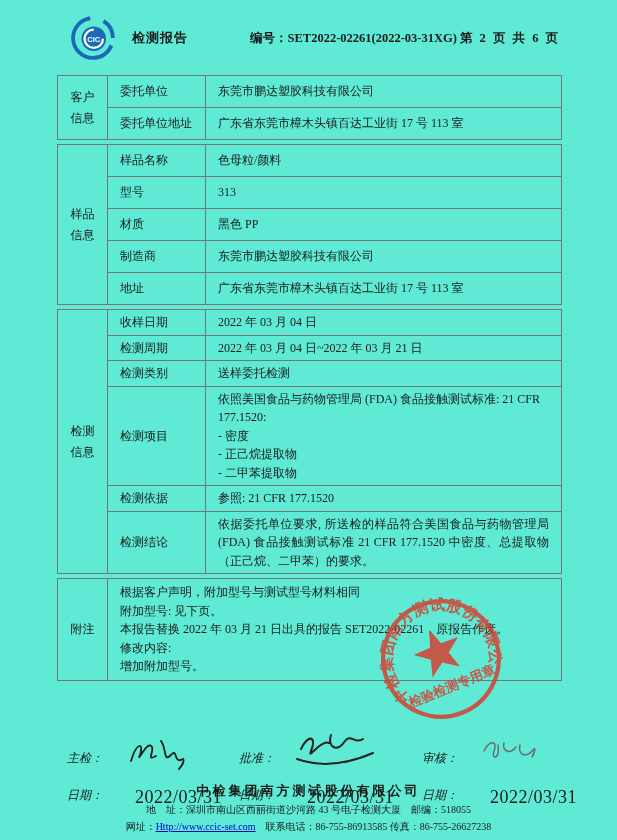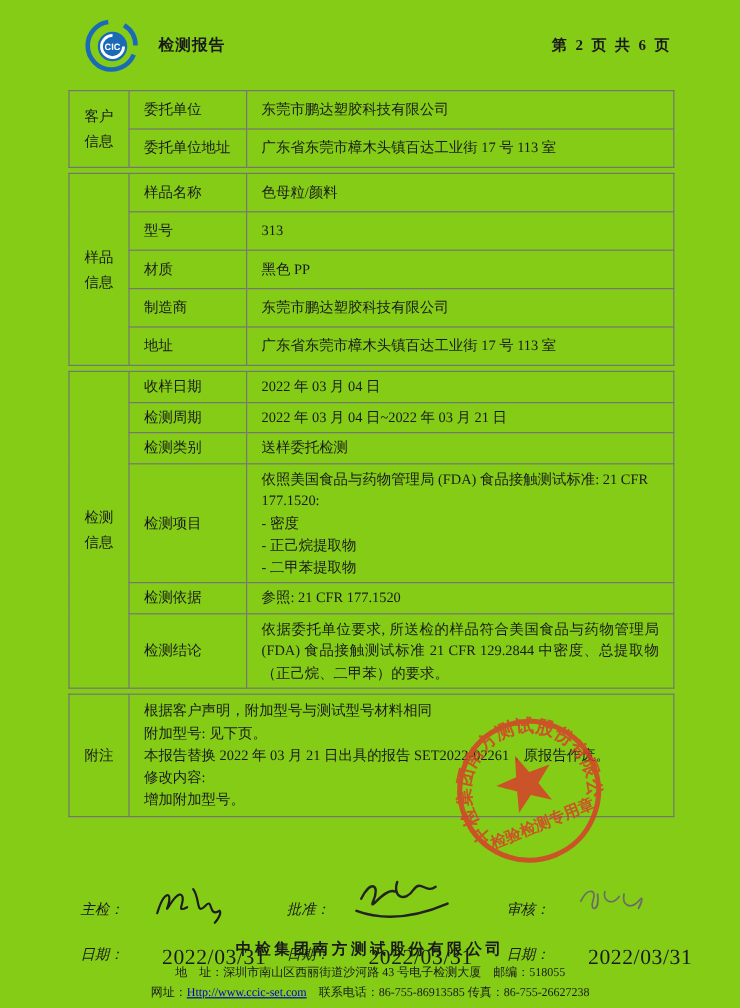--- a/index.html
+++ b/index.html
@@ -1,19 +1,19 @@
 <!DOCTYPE html>
 <html><head>
 <meta charset="utf-8">
 <style>
   * { margin:0; padding:0; box-sizing:border-box; }
   body { background:#e8e8e8; font-family:"Liberation Serif","DejaVu Serif",serif; }
   .page {
     position:relative; width:617px; height:840px; margin:0 auto;
-    background:#84cc16; color:#1a1a1a; overflow:hidden;
+    background:#5eead4; color:#1a1a1a; overflow:hidden;
   }
   
   .header { display:flex; align-items:center; padding:14px 57px 0 70px; height:62px; }
   .logo { width:46px; height:46px; flex:0 0 auto; }
   .report-title { font-weight:bold; font-size:13px; margin-left:16px; letter-spacing:1px;text-align:center; }
   .report-no { font-weight:bold; font-size:12.5px; margin-left:62px; white-space:nowrap; }
   .page-info { font-weight:bold; font-size:12.5px; margin-left:auto; letter-spacing:2px; white-space:nowrap; }
   
   .doc-table { border-collapse:collapse; width:505px; margin:4px 0 0 57px; table-layout:fixed; }
   .doc-table td { border:1px solid #767676; font-size:12px; vertical-align:middle; }
@@ -53,20 +53,21 @@
 <div class="page">
 
   <div class="header">
     <svg class="logo" viewBox="0 0 60 60">
       <circle cx="30" cy="30" r="26" fill="none" stroke="#1a6ab8" stroke-width="5" stroke-dasharray="108 18" stroke-dashoffset="-10"></circle>
       <circle cx="31" cy="31" r="16" fill="#1a6ab8"></circle>
       <path d="M 31 19 A 12 12 0 1 0 43 31" fill="none" stroke="#ffffff" stroke-width="3"></path>
       <text x="31" y="35" text-anchor="middle" font-size="10" font-weight="bold" fill="#ffffff" font-family="Liberation Sans, sans-serif">CIC</text>
     </svg>
     <div class="report-title">检测报告</div>
+    <div class="report-no">编号：SET2022-02261(2022-03-31XG)</div>
     <div class="page-info">第 2 页 共 6 页</div>
   </div>
 
   <table class="doc-table t12 mt-first">
     <tbody>
         <tr>
       <td class="group-cell" rowspan="2">客户
 信息</td>
       <td class="label-cell">委托单位</td>
       <td class="value-cell">东莞市鹏达塑胶科技有限公司</td>
@@ -128,21 +129,21 @@
 - 密度
 - 正己烷提取物
 - 二甲苯提取物</td>
     </tr>
     <tr class="single">
       <td class="label-cell">检测依据</td>
       <td class="value-cell">参照: 21 CFR 177.1520</td>
     </tr>
     <tr>
       <td class="label-cell">检测结论</td>
-      <td class="value-cell just">依据委托单位要求, 所送检的样品符合美国食品与药物管理局 (FDA) 食品接触测试标准 21 CFR 129.2844 中密度、总提取物（正己烷、二甲苯）的要求。</td>
+      <td class="value-cell just">依据委托单位要求, 所送检的样品符合美国食品与药物管理局 (FDA) 食品接触测试标准 21 CFR 177.1520 中密度、总提取物（正己烷、二甲苯）的要求。</td>
     </tr>
   </tbody>
     </table>
 
   <table class="doc-table">
     <tbody>
         <tr>
       <td class="group-cell">附注</td>
       <td class="note-cell">根据客户声明，附加型号与测试型号材料相同
 附加型号: 见下页。

